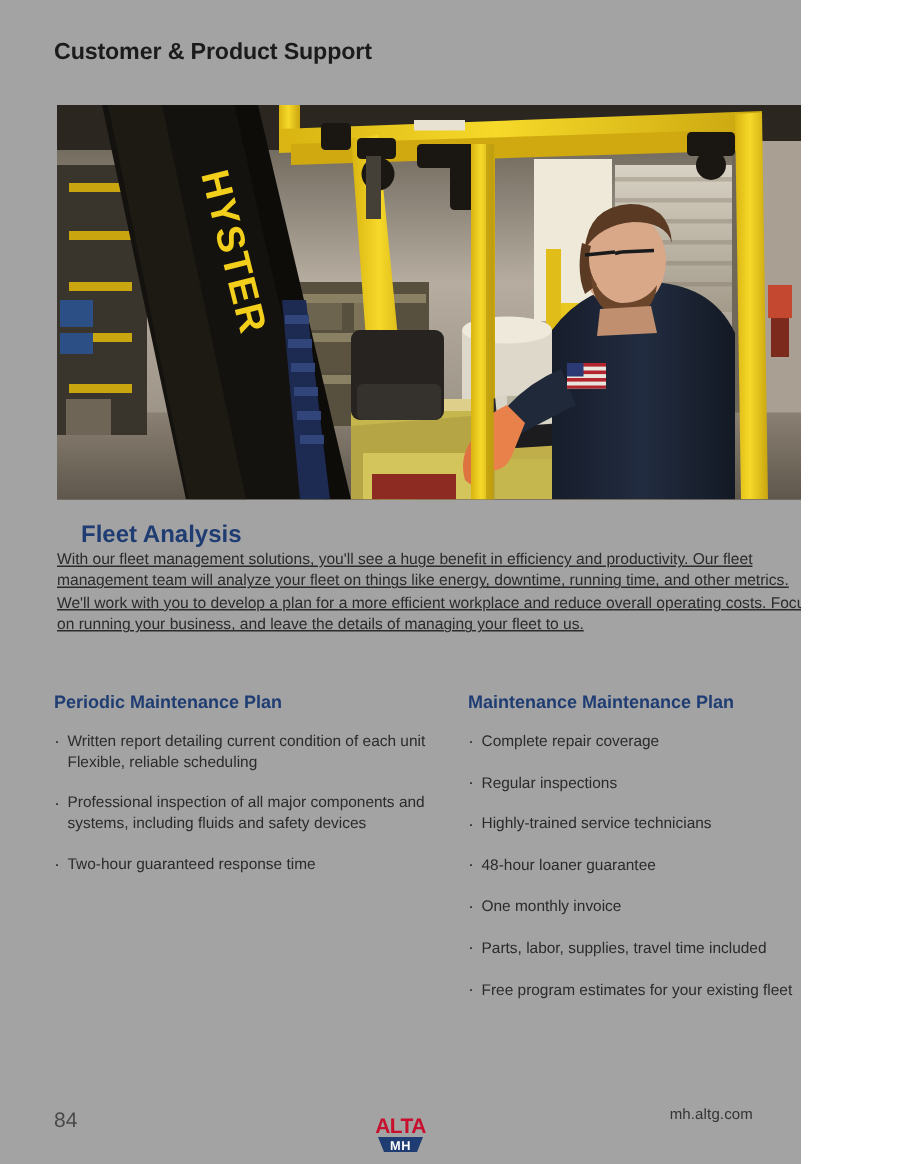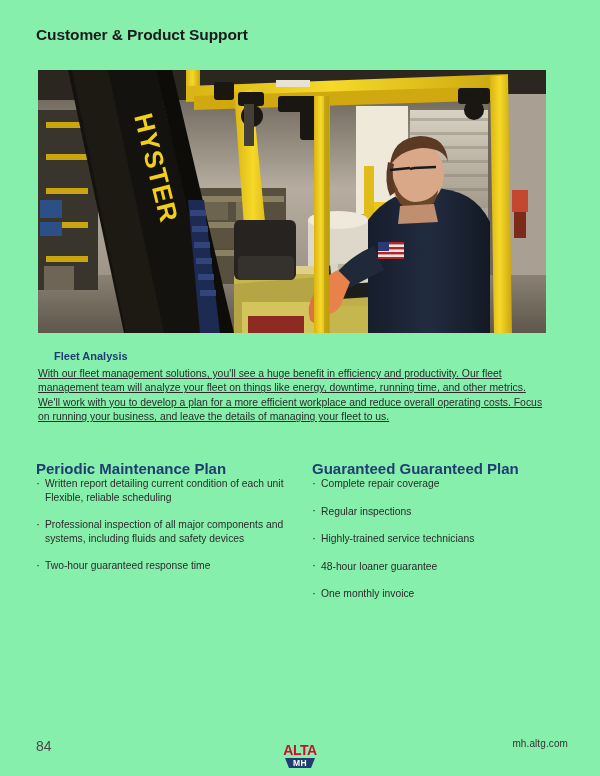--- a/index.html
+++ b/index.html
@@ -6,23 +6,23 @@
     margin: 0;
     padding: 0;
     background: #ffffff;
   }
   body {
     font-family: "Liberation Sans", sans-serif;
     -webkit-font-smoothing: antialiased;
   }
   .page {
     position: relative;
-    width: 600px;
+    width: 534px;
     height: 776px;
-    background: #86efac;
+    background: #a3a3a3;
     overflow: hidden;
     box-sizing: border-box;
   }
 
   
   .page-title {
     position: absolute;
     left: 36px;
     top: 26px;
     font-size: 15.5px;
@@ -48,21 +48,21 @@
     color: #1f3d73;
     font-weight: bold;
   }
   .fleet-wrap {
     position: absolute;
     left: 38px;
     top: 349px;
     width: 512px;
   }
   .fleet-heading {
-    font-size: 11px;
+    font-size: 16px;
     line-height: 15px;
     margin-bottom: 3px;
     padding-left: 16px;
   }
   .fleet-body {
     font-size: 10.4px;
     line-height: 14.4px;
     color: #2b2b2b;
     text-align: left;
     text-decoration: underline;
@@ -72,23 +72,23 @@
   .columns {
     position: absolute;
     left: 36px;
     top: 461px;
     width: 530px;
     display: flex;
     gap: 22px;
   }
   .col { width: 258px; }
   .col-heading {
-    font-size: 15px;
+    font-size: 12px;
     line-height: 15px;
-    margin-bottom: 1px;
+    margin-bottom: 12px;
   }
   ul.bullets {
     list-style: none;
     margin: 0;
     padding: 0;
   }
   ul.bullets li {
     position: relative;
     padding-left: 9px;
     font-size: 10.3px;
@@ -341,27 +341,29 @@
     <div class="col">
       <div class="section-heading col-heading">Periodic Maintenance Plan</div>
       <ul class="bullets">
         <li>Written report detailing current condition of each unit Flexible, reliable scheduling</li>
         <li>Professional inspection of all major components and systems, including fluids and safety devices</li>
         <li>Two-hour guaranteed response time</li>
       </ul>
     </div>
 
     <div class="col">
-      <div class="section-heading col-heading">Guaranteed Guaranteed Plan</div>
+      <div class="section-heading col-heading">Maintenance Maintenance Plan</div>
       <ul class="bullets">
         <li>Complete repair coverage</li>
         <li>Regular inspections</li>
         <li>Highly-trained service technicians</li>
         <li>48-hour loaner guarantee</li>
         <li>One monthly invoice</li>
+        <li>Parts, labor, supplies, travel time included</li>
+        <li>Free program estimates for your existing fleet</li>
       </ul>
     </div>
 
   </div>
 
   <div class="footer">
     <div class="page-number">84</div>
 
     <div class="logo">
       <svg width="62" height="28" viewBox="0 0 62 28">

